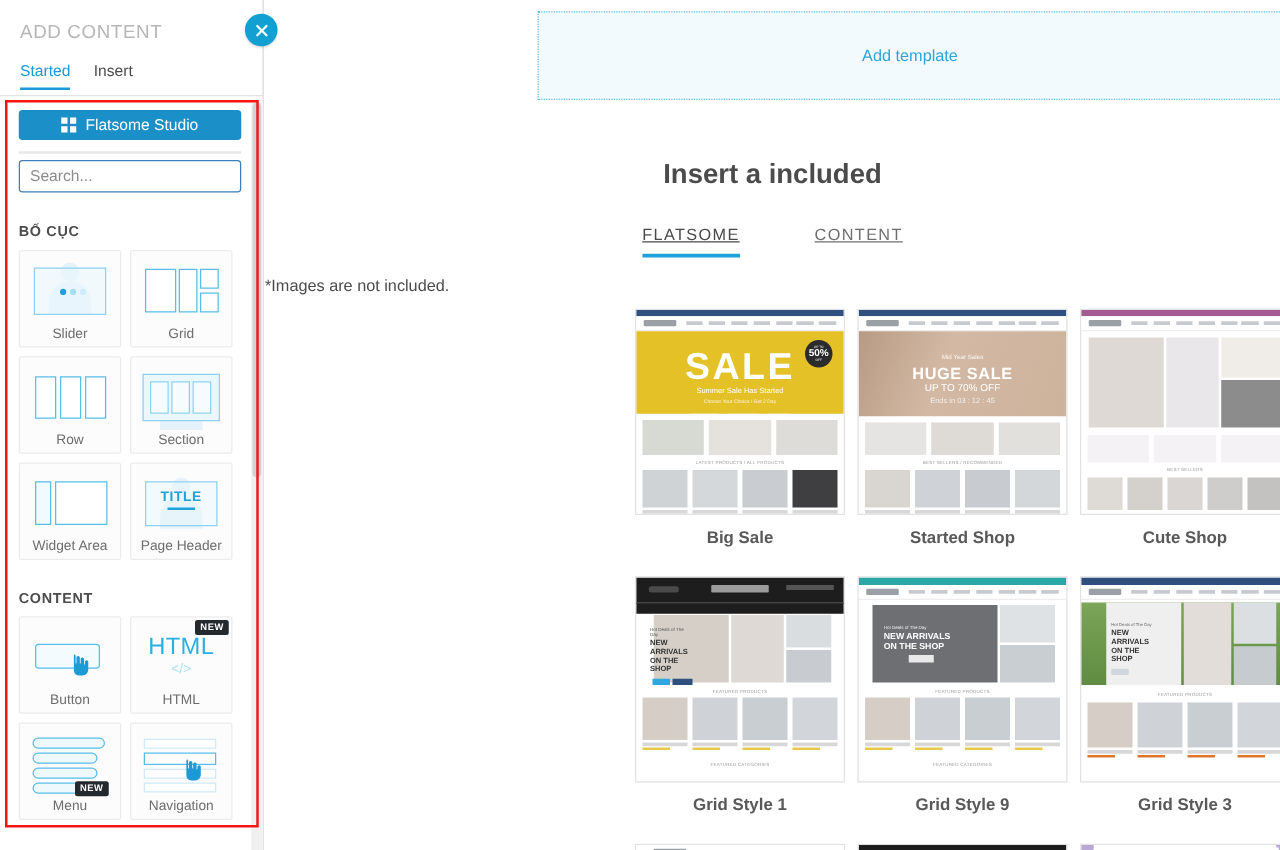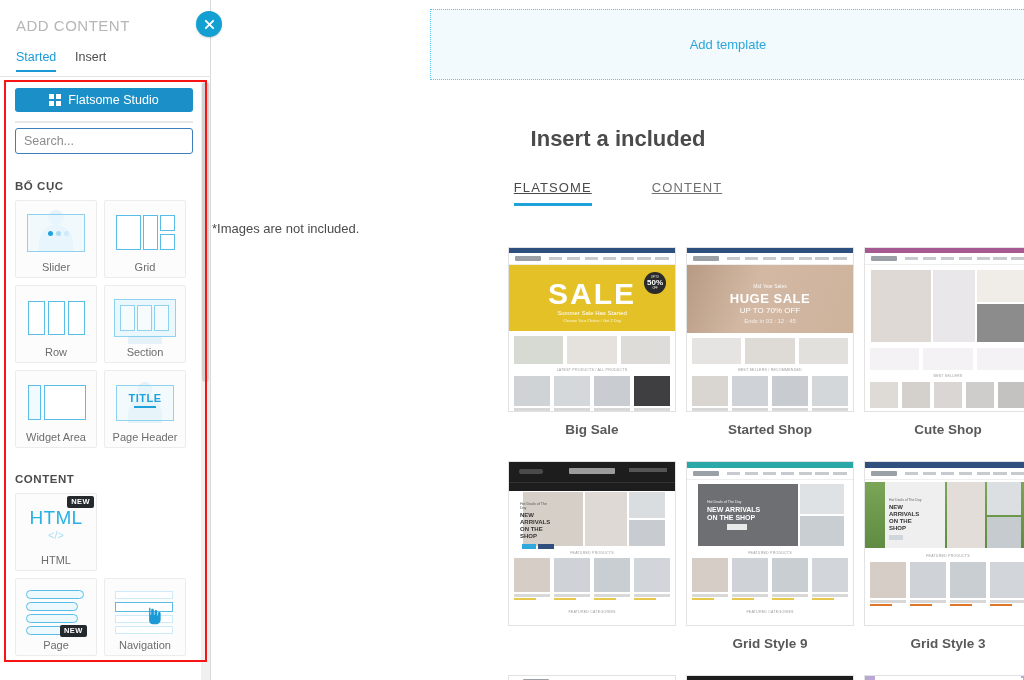--- a/index.html
+++ b/index.html
@@ -328,20 +328,29 @@
           <div class="cap">Page Header</div>
         </div>
       </div>
     </div>
 
     <div class="sec-head" id="head-content">CONTENT</div>
 
     <div class="tiles" id="tiles-content">
       <div class="tile-row">
 
+        <div class="tile">
+          <div class="art">
+            <span class="bx" style="left:6px;top:14px;width:52px;height:20px;border-radius:3px;background:#f3fbfe;"></span>
+            <svg class="cursor-ico" style="left:32px;top:21px;" viewBox="0 0 24 28">
+              <path d="M7 2c1.1 0 2 .9 2 2v9h1V6c0-1.1.9-2 2-2s2 .9 2 2v7h1V8c0-1.1.9-2 2-2s2 .9 2 2v6h1v-3c0-1.1.9-2 2-2s2 .9 2 2v9c0 4-3 7-7 7h-4c-4 0-6-3-6-6V4c0-1.1.9-2 2-2z" fill="#1b9ad6"></path>
+            </svg>
+          </div>
+          <div class="cap">Button</div>
+        </div>
 
         <div class="tile">
           <span class="badge-new">NEW</span>
           <div class="art">
             <span class="html-txt">HTML</span>
             <span class="html-sub">&lt;/&gt;</span>
           </div>
           <div class="cap">HTML</div>
         </div>
       </div>
@@ -349,21 +358,21 @@
       <div class="tile-row">
 
         <div class="tile">
           <span class="badge-new bl">NEW</span>
           <div class="art">
             <span class="bx" style="left:4px;top:4px;width:58px;height:9px;border-radius:5px;background:#eef9fe;"></span>
             <span class="bx" style="left:4px;top:16px;width:52px;height:9px;border-radius:5px;background:#eef9fe;"></span>
             <span class="bx" style="left:4px;top:28px;width:52px;height:9px;border-radius:5px;background:#eef9fe;"></span>
             <span class="bx" style="left:4px;top:40px;width:52px;height:9px;border-radius:5px;background:#eef9fe;"></span>
           </div>
-          <div class="cap">Page</div>
+          <div class="cap">Menu</div>
         </div>
 
         <div class="tile">
           <div class="art">
             <span class="bx" style="left:4px;top:5px;width:58px;height:8px;border-color:#cfeaf8;"></span>
             <span class="bx" style="left:4px;top:16px;width:58px;height:10px;border-color:#59bde8;"></span>
             <span class="bx" style="left:4px;top:29px;width:58px;height:8px;border-color:#cfeaf8;"></span>
             <span class="bx" style="left:4px;top:40px;width:58px;height:8px;border-color:#cfeaf8;"></span>
             <svg class="cursor-ico" style="left:33px;top:20px;" viewBox="0 0 24 28">
               <path d="M7 2c1.1 0 2 .9 2 2v9h1V6c0-1.1.9-2 2-2s2 .9 2 2v7h1V8c0-1.1.9-2 2-2s2 .9 2 2v6h1v-3c0-1.1.9-2 2-2s2 .9 2 2v9c0 4-3 7-7 7h-4c-4 0-6-3-6-6V4c0-1.1.9-2 2-2z" fill="#1b9ad6"></path>
@@ -588,20 +597,21 @@
               <div class="s"></div>
             </div>
           <div class="p">
               <div class="im" style="height:34px;background:#d2d6da;"></div>
               <div class="t"></div>
               <div class="s"></div>
             </div>
         </div>
         <div class="ms-label" style="top:148px;">FEATURED CATEGORIES</div>
       </div>
+      <div class="tpl-name">Grid Style 1</div>
     </div>
 
     <div class="tpl-card">
       <div class="tpl-shot">
         <div class="ms-top" style="background:#2aa8a8;height:6px;"></div>
         <div class="ms-nav" style="top:6px;">
             <span class="ms-logo"></span>
           <span class="ms-links">
               <i></i>
               <i></i>

